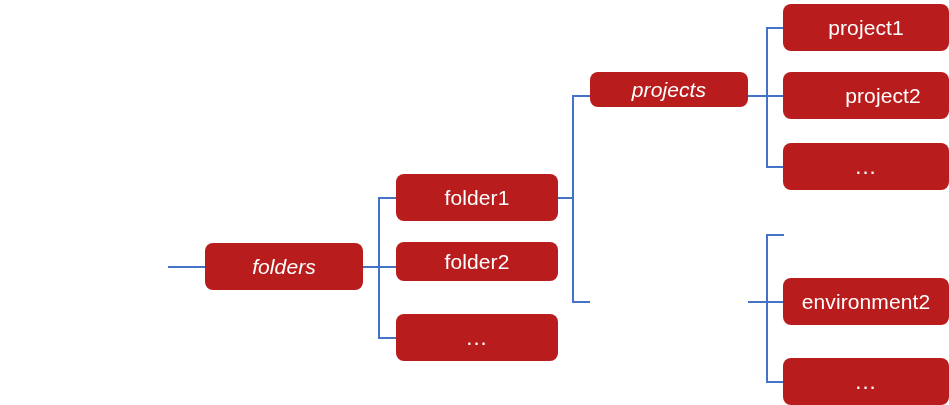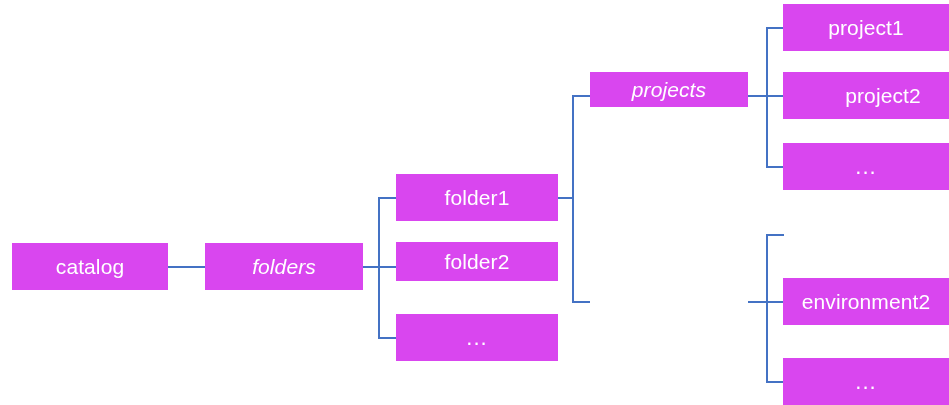--- a/index.html
+++ b/index.html
@@ -11,32 +11,33 @@
   #canvas {
     position: relative;
     width: 949px;
     height: 405px;
     background: #ffffff;
     overflow: hidden;
     font-family: "Liberation Sans", sans-serif;
   }
   .node {
     position: absolute;
-    background: #d946ef;
+    background: #b91c1c;
     color: #ffffff;
     display: flex;
     align-items: center;
     justify-content: center;
     font-size: 21px;
     line-height: 1;
     letter-spacing: 0.1px;
     box-sizing: border-box;
     padding: 0 6px;
     white-space: nowrap;
     overflow: hidden;
+    border-radius: 8px;
   }
   .node.italic {
     font-style: italic;
   }
   .node.ellipsis {
     font-size: 22px;
     letter-spacing: 1px;
   }
   
   .conn {
@@ -84,21 +85,20 @@
   <div class="conn h" style="left:748px; top:301px; width:18px;"></div>
 
   <div class="conn v" style="left:766px; top:234px; height:148px;"></div>
 
   <div class="conn h" style="left:766px; top:234px; width:18px;"></div>
 
   <div class="conn h" style="left:766px; top:301px; width:18px;"></div>
 
   <div class="conn h" style="left:766px; top:381px; width:18px;"></div>
 
-  <div class="node" style="left:12px; top:243px; width:156px; height:47px;">catalog</div>
 
   <div class="node italic" style="left:205px; top:243px; width:158px; height:47px;">folders</div>
 
   <div class="node" style="left:396px; top:174px; width:162px; height:47px;">folder1</div>
   <div class="node" style="left:396px; top:242px; width:162px; height:39px;">folder2</div>
   <div class="node ellipsis" style="left:396px; top:314px; width:162px; height:47px;">...</div>
 
   <div class="node italic" style="left:590px; top:72px; width:158px; height:35px;">projects</div>
 
   <div class="node" style="left:783px; top:4px; width:166px; height:47px;">project1</div>

